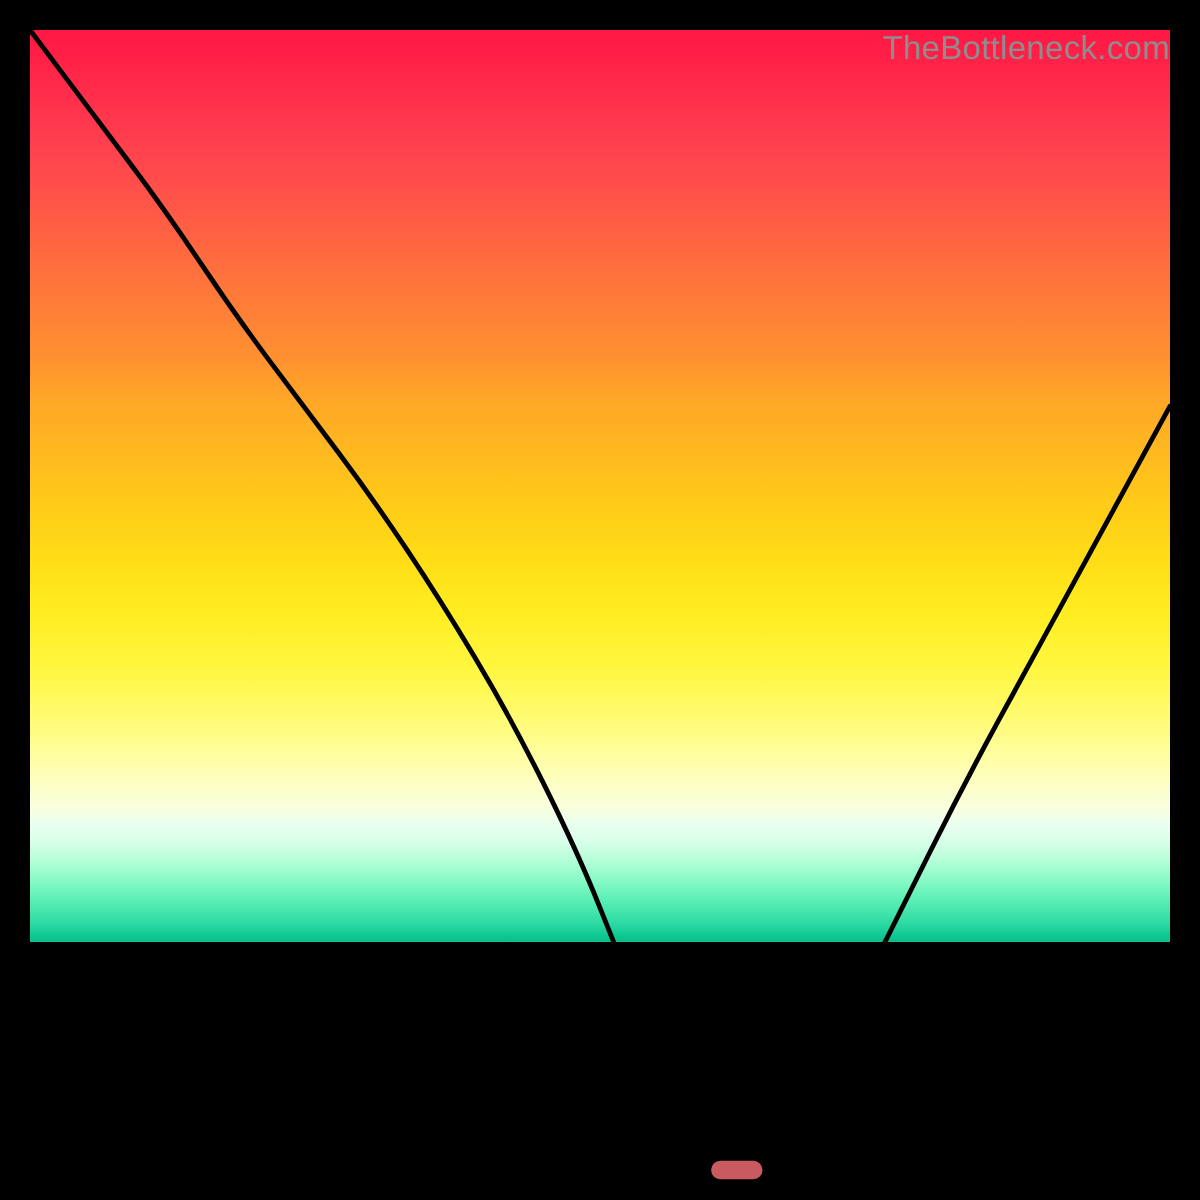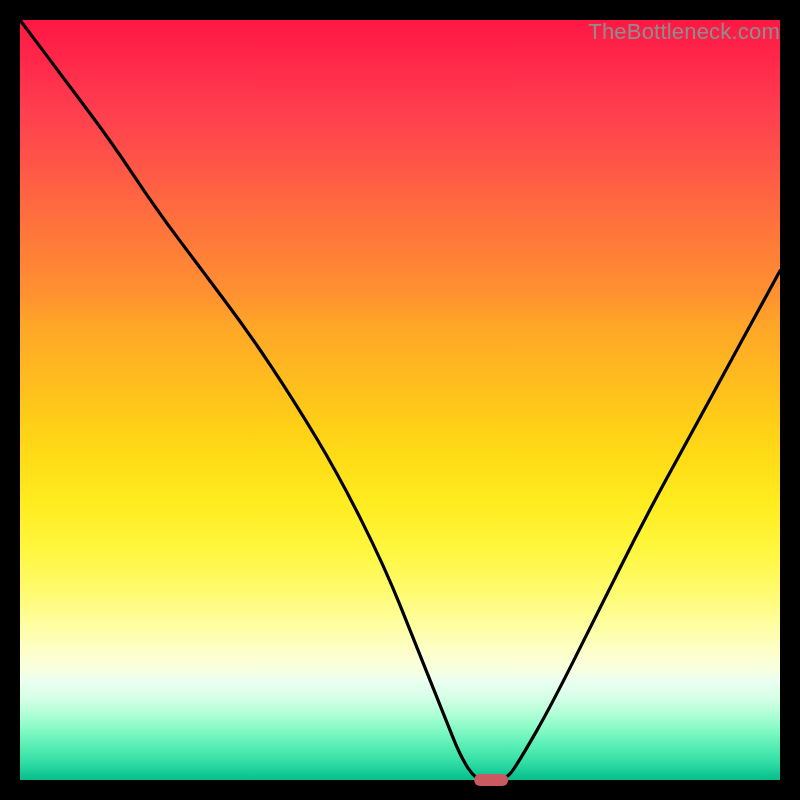--- a/index.html
+++ b/index.html
@@ -15,21 +15,21 @@
     position: relative;
     width: 800px;
     height: 800px;
     background: #000;
   }
   .plot-area {
     position: absolute;
     left: 20px;
     top: 20px;
     width: 760px;
-    height: 760px;
+    height: 608px;
     background: linear-gradient(to bottom,
       #ff1744 0%,
       #ff2a4a 6%,
       #ff3e4f 12%,
       #ff5249 18%,
       #ff6840 24%,
       #ff7d38 30%,
       #ff9130 36%,
       #ffa528 40%,
       #ffb820 46%,

